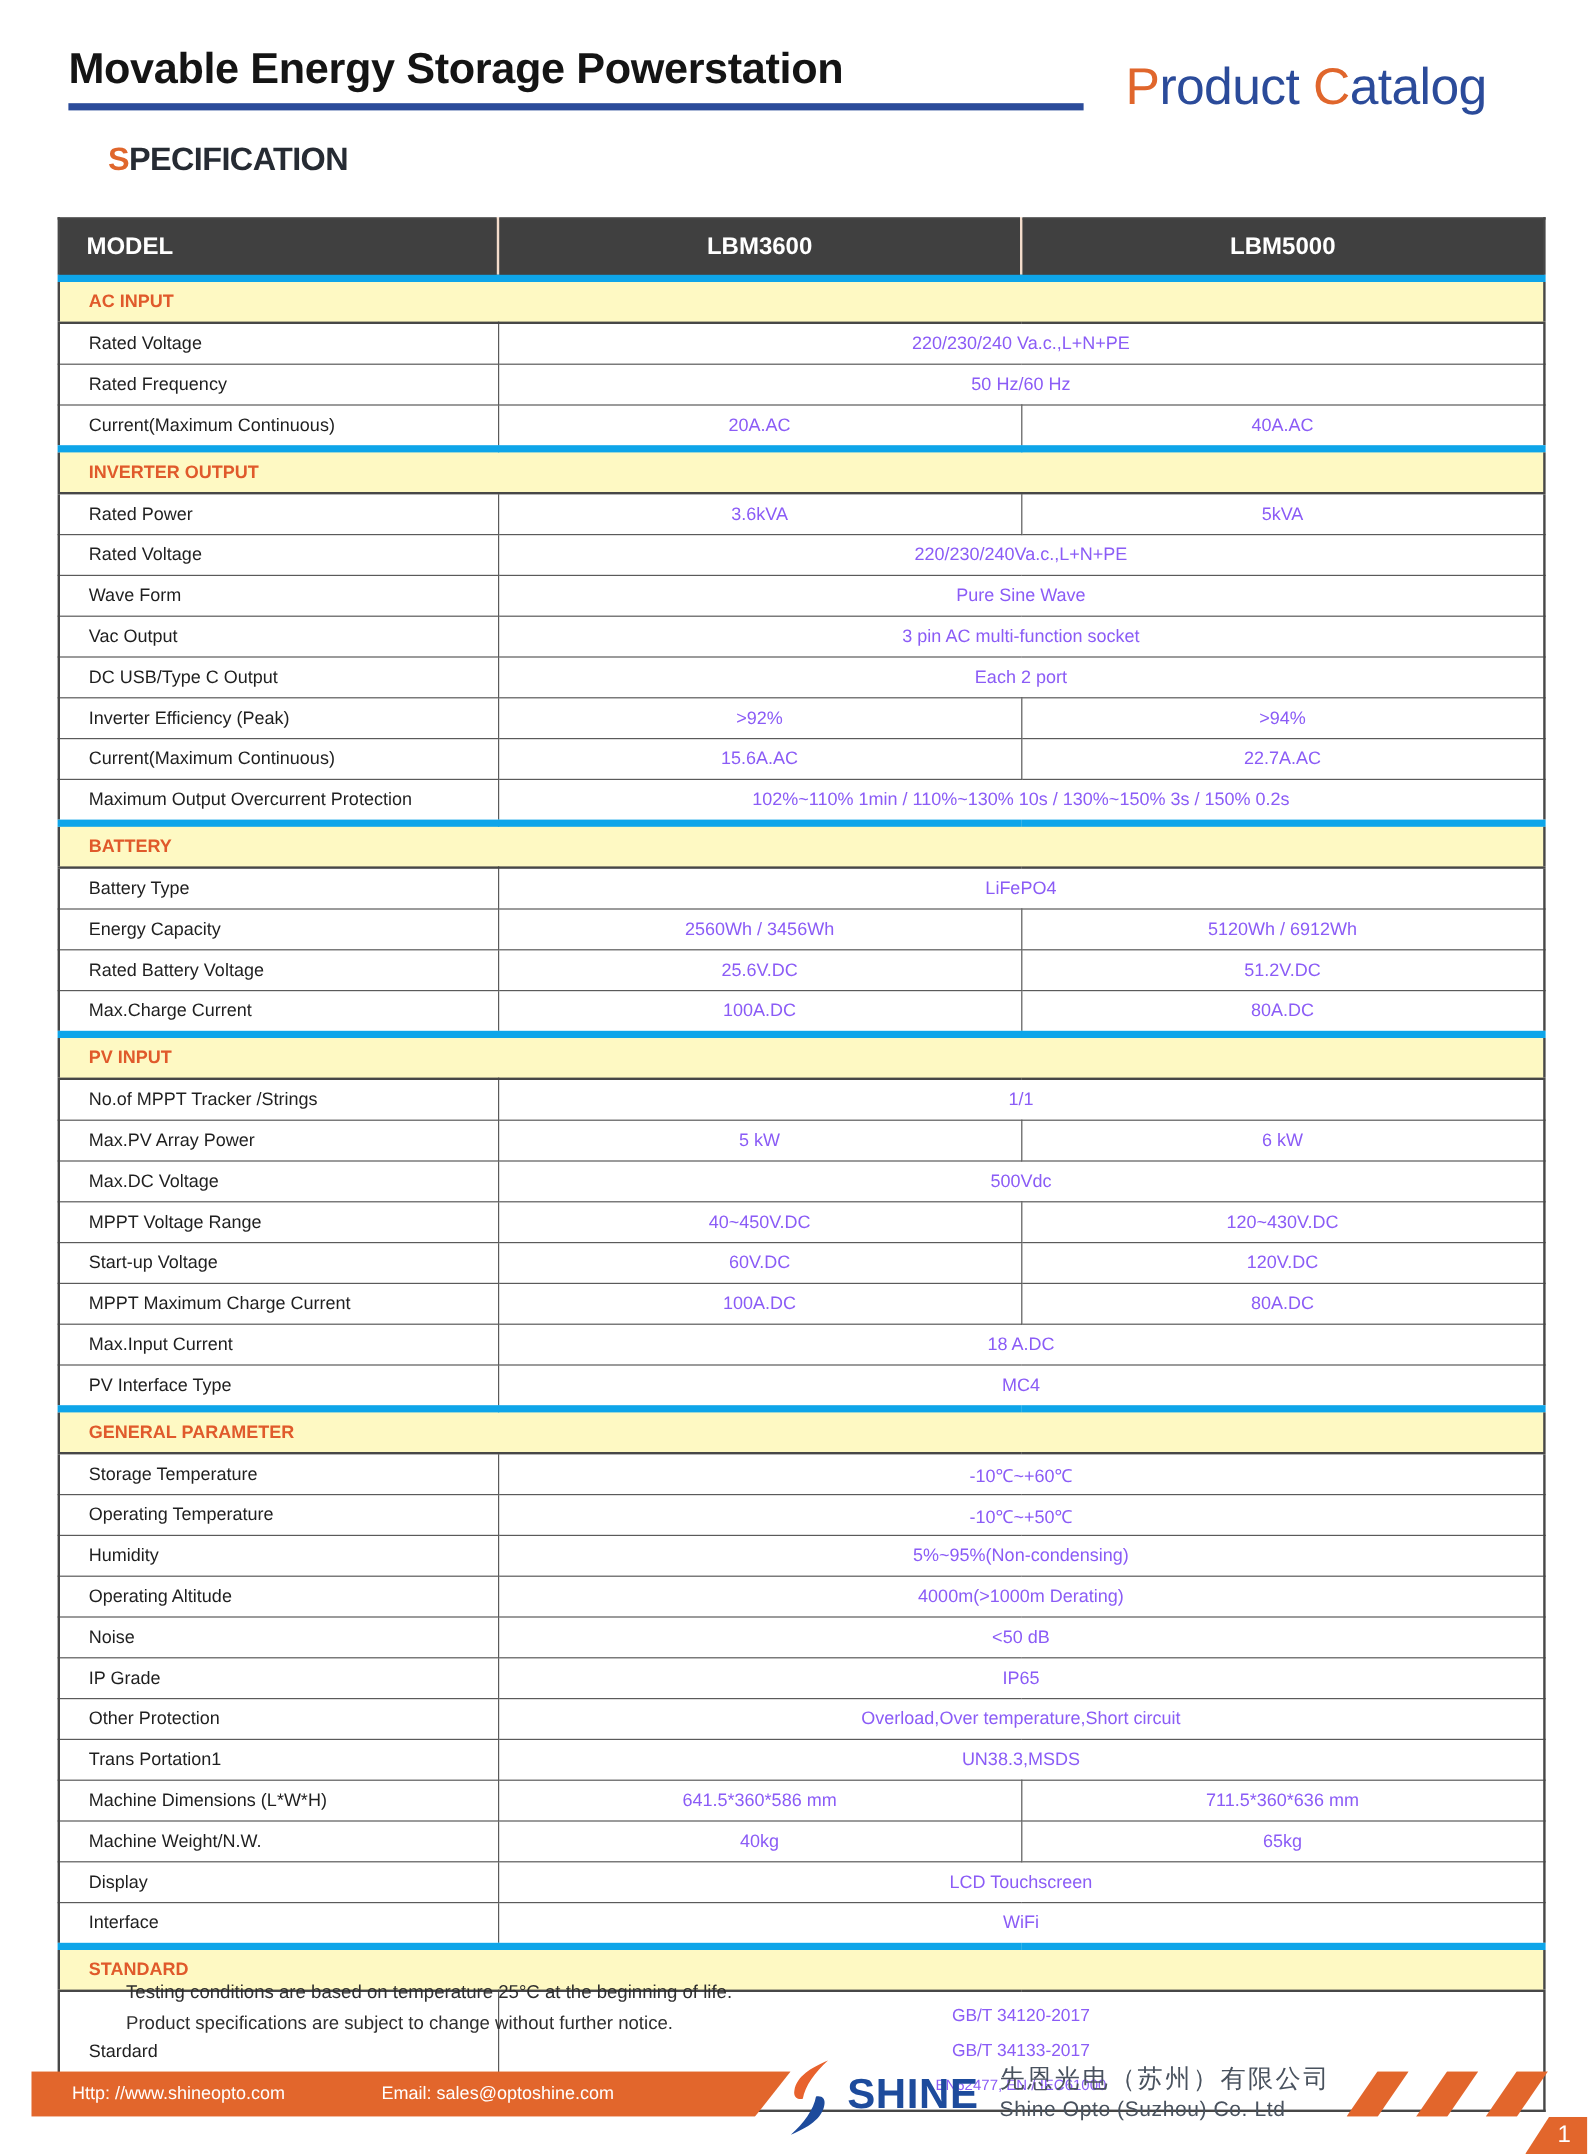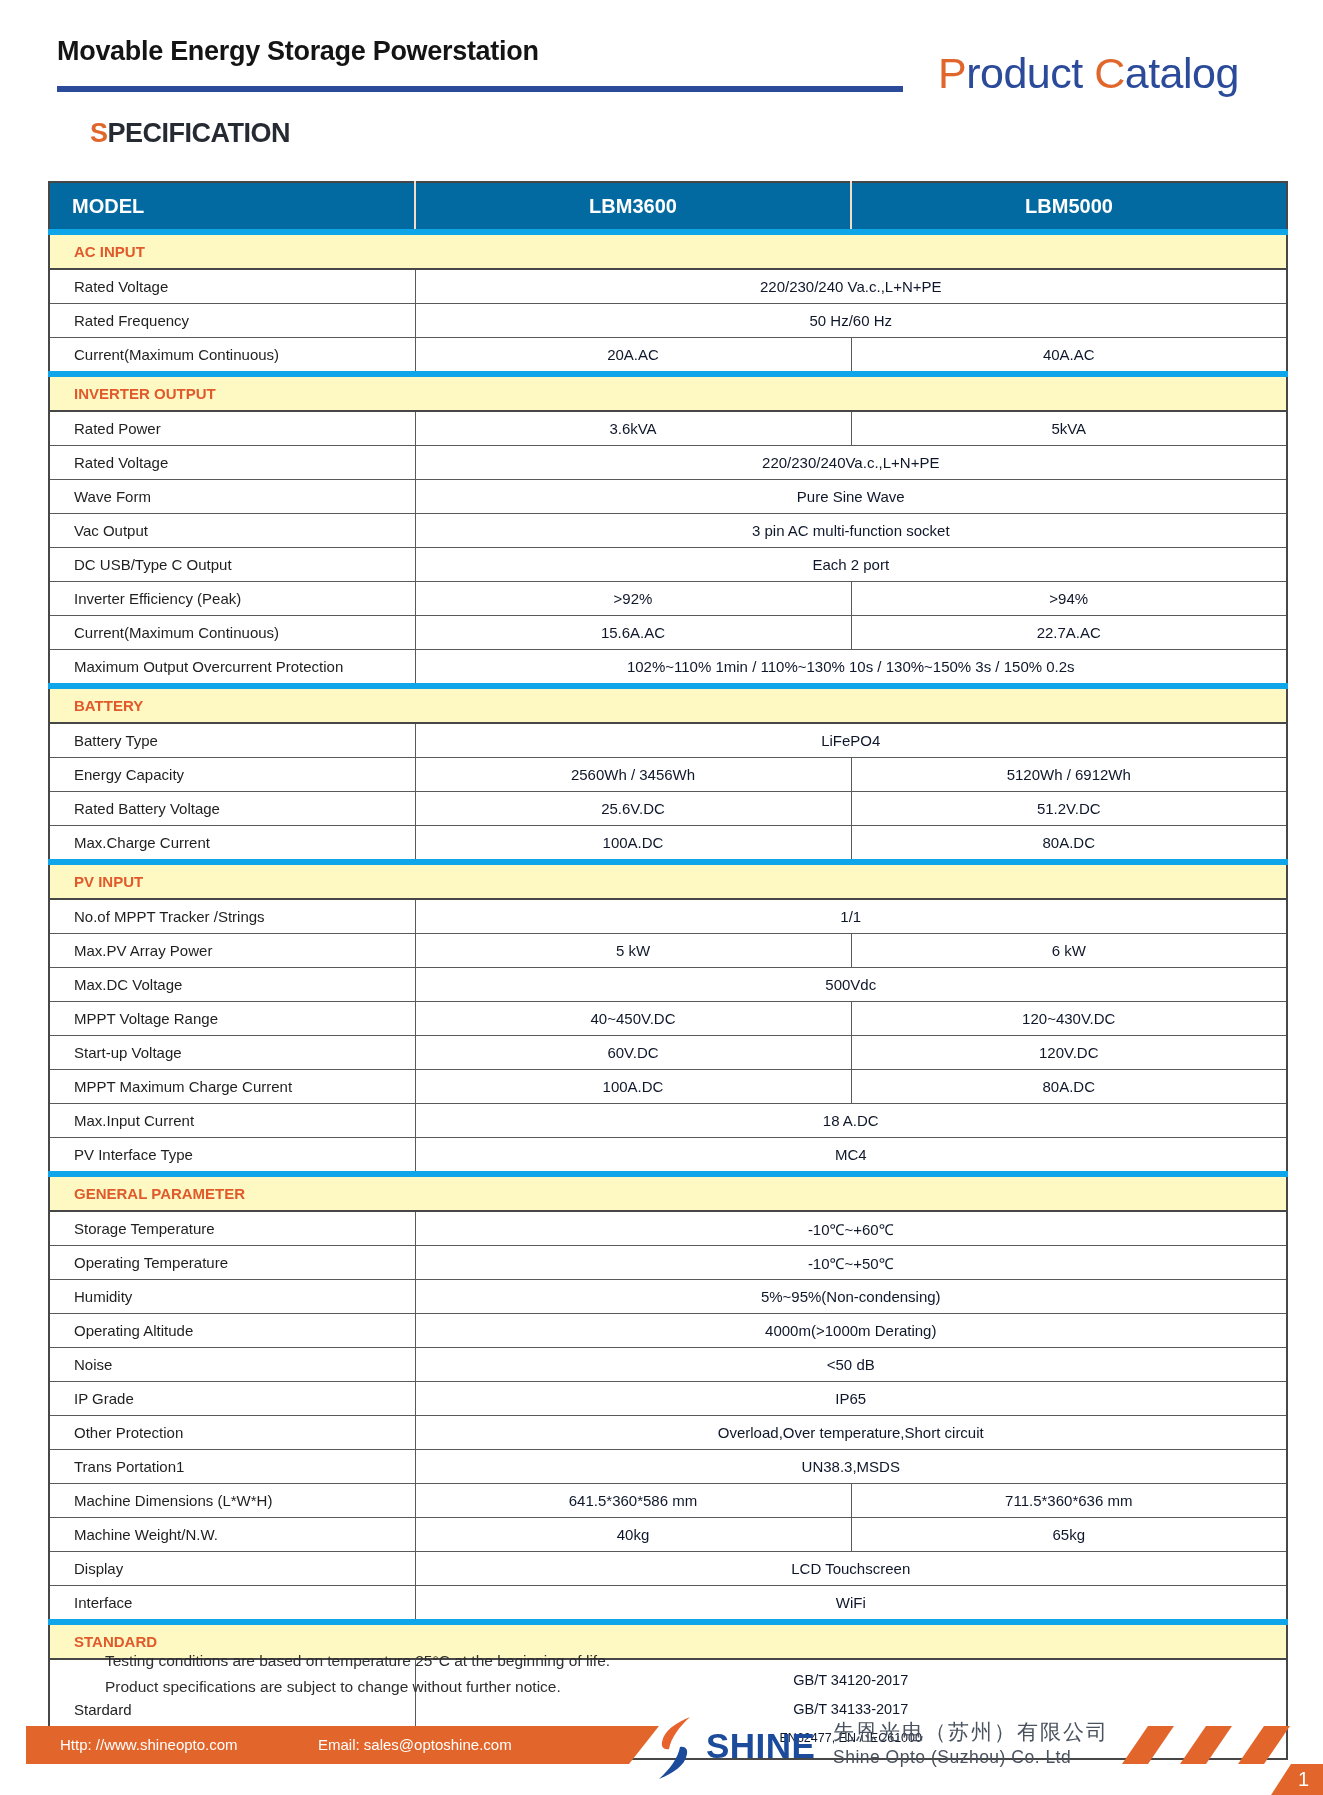--- a/index.html
+++ b/index.html
@@ -2,49 +2,49 @@
 <html><head>
 <meta charset="utf-8">
 <style>
   html,body{margin:0;padding:0;}
   body{
     width:1323px;height:1795px;position:relative;overflow:hidden;
     background:#ffffff;font-family:"Liberation Sans",sans-serif;color:#1c1c1c;
   }
   
   .doc-title{
-    position:absolute;left:57px;top:36px;font-size:27px;font-weight:bold;
+    position:absolute;left:57px;top:36px;font-size:36px;font-weight:bold;
     color:#141414;letter-spacing:-0.3px;
   }
   .title-rule{position:absolute;left:57px;top:86px;width:846px;height:6px;background:#2b4b9a;}
   .catalog{position:absolute;left:938px;top:49px;font-size:43px;font-weight:500;letter-spacing:-0.5px;white-space:nowrap;}
   .catalog .c-blue{color:#2b4b9a;}
   .catalog .c-orange{color:#e0662c;}
   .spec-heading{position:absolute;left:90px;top:118px;font-size:27px;font-weight:bold;color:#262b33;letter-spacing:-0.5px;}
   .spec-heading .s-orange{color:#e0662c;}
 
   
   table.spec{
     position:absolute;left:48px;top:181px;width:1238px;
     border-collapse:collapse;table-layout:fixed;
     border:2px solid #474747;
   }
   table.spec th{
-    background:#0369a1;color:#ffffff;height:44px;font-size:20px;font-weight:bold;
+    background:#404040;color:#ffffff;height:44px;font-size:20px;font-weight:bold;
     text-align:center;vertical-align:middle;
   }
   table.spec th + th{border-left:2px solid #f4dccb;}
   table.spec th:first-child{text-align:left;padding-left:22px;}
   table.spec th{border-bottom:2px solid #474747;}
   table.spec td{
     height:31px;font-size:15px;vertical-align:middle;
     border:1px solid #5a5a5a;background:#ffffff;
   }
   td.label-cell{text-align:left;padding-left:24px;color:#1f1f1f;}
-  td.value-cell{text-align:center;color:#0f172a;}
+  td.value-cell{text-align:center;color:#8b5cf6;}
   tr.section-row td{
     background:#fef9c3;color:#e05a2b;font-weight:bold;font-size:15px;
     text-align:left;padding-left:24px;
     border-top:6px solid #0ea5e9;border-bottom:2px solid #474747;
   }
   tr.tall-row td{height:96px;}
   .std-line{line-height:29px;font-size:14.5px;text-align:center;}
   .std-line-small{font-size:12.5px;}
 
   

